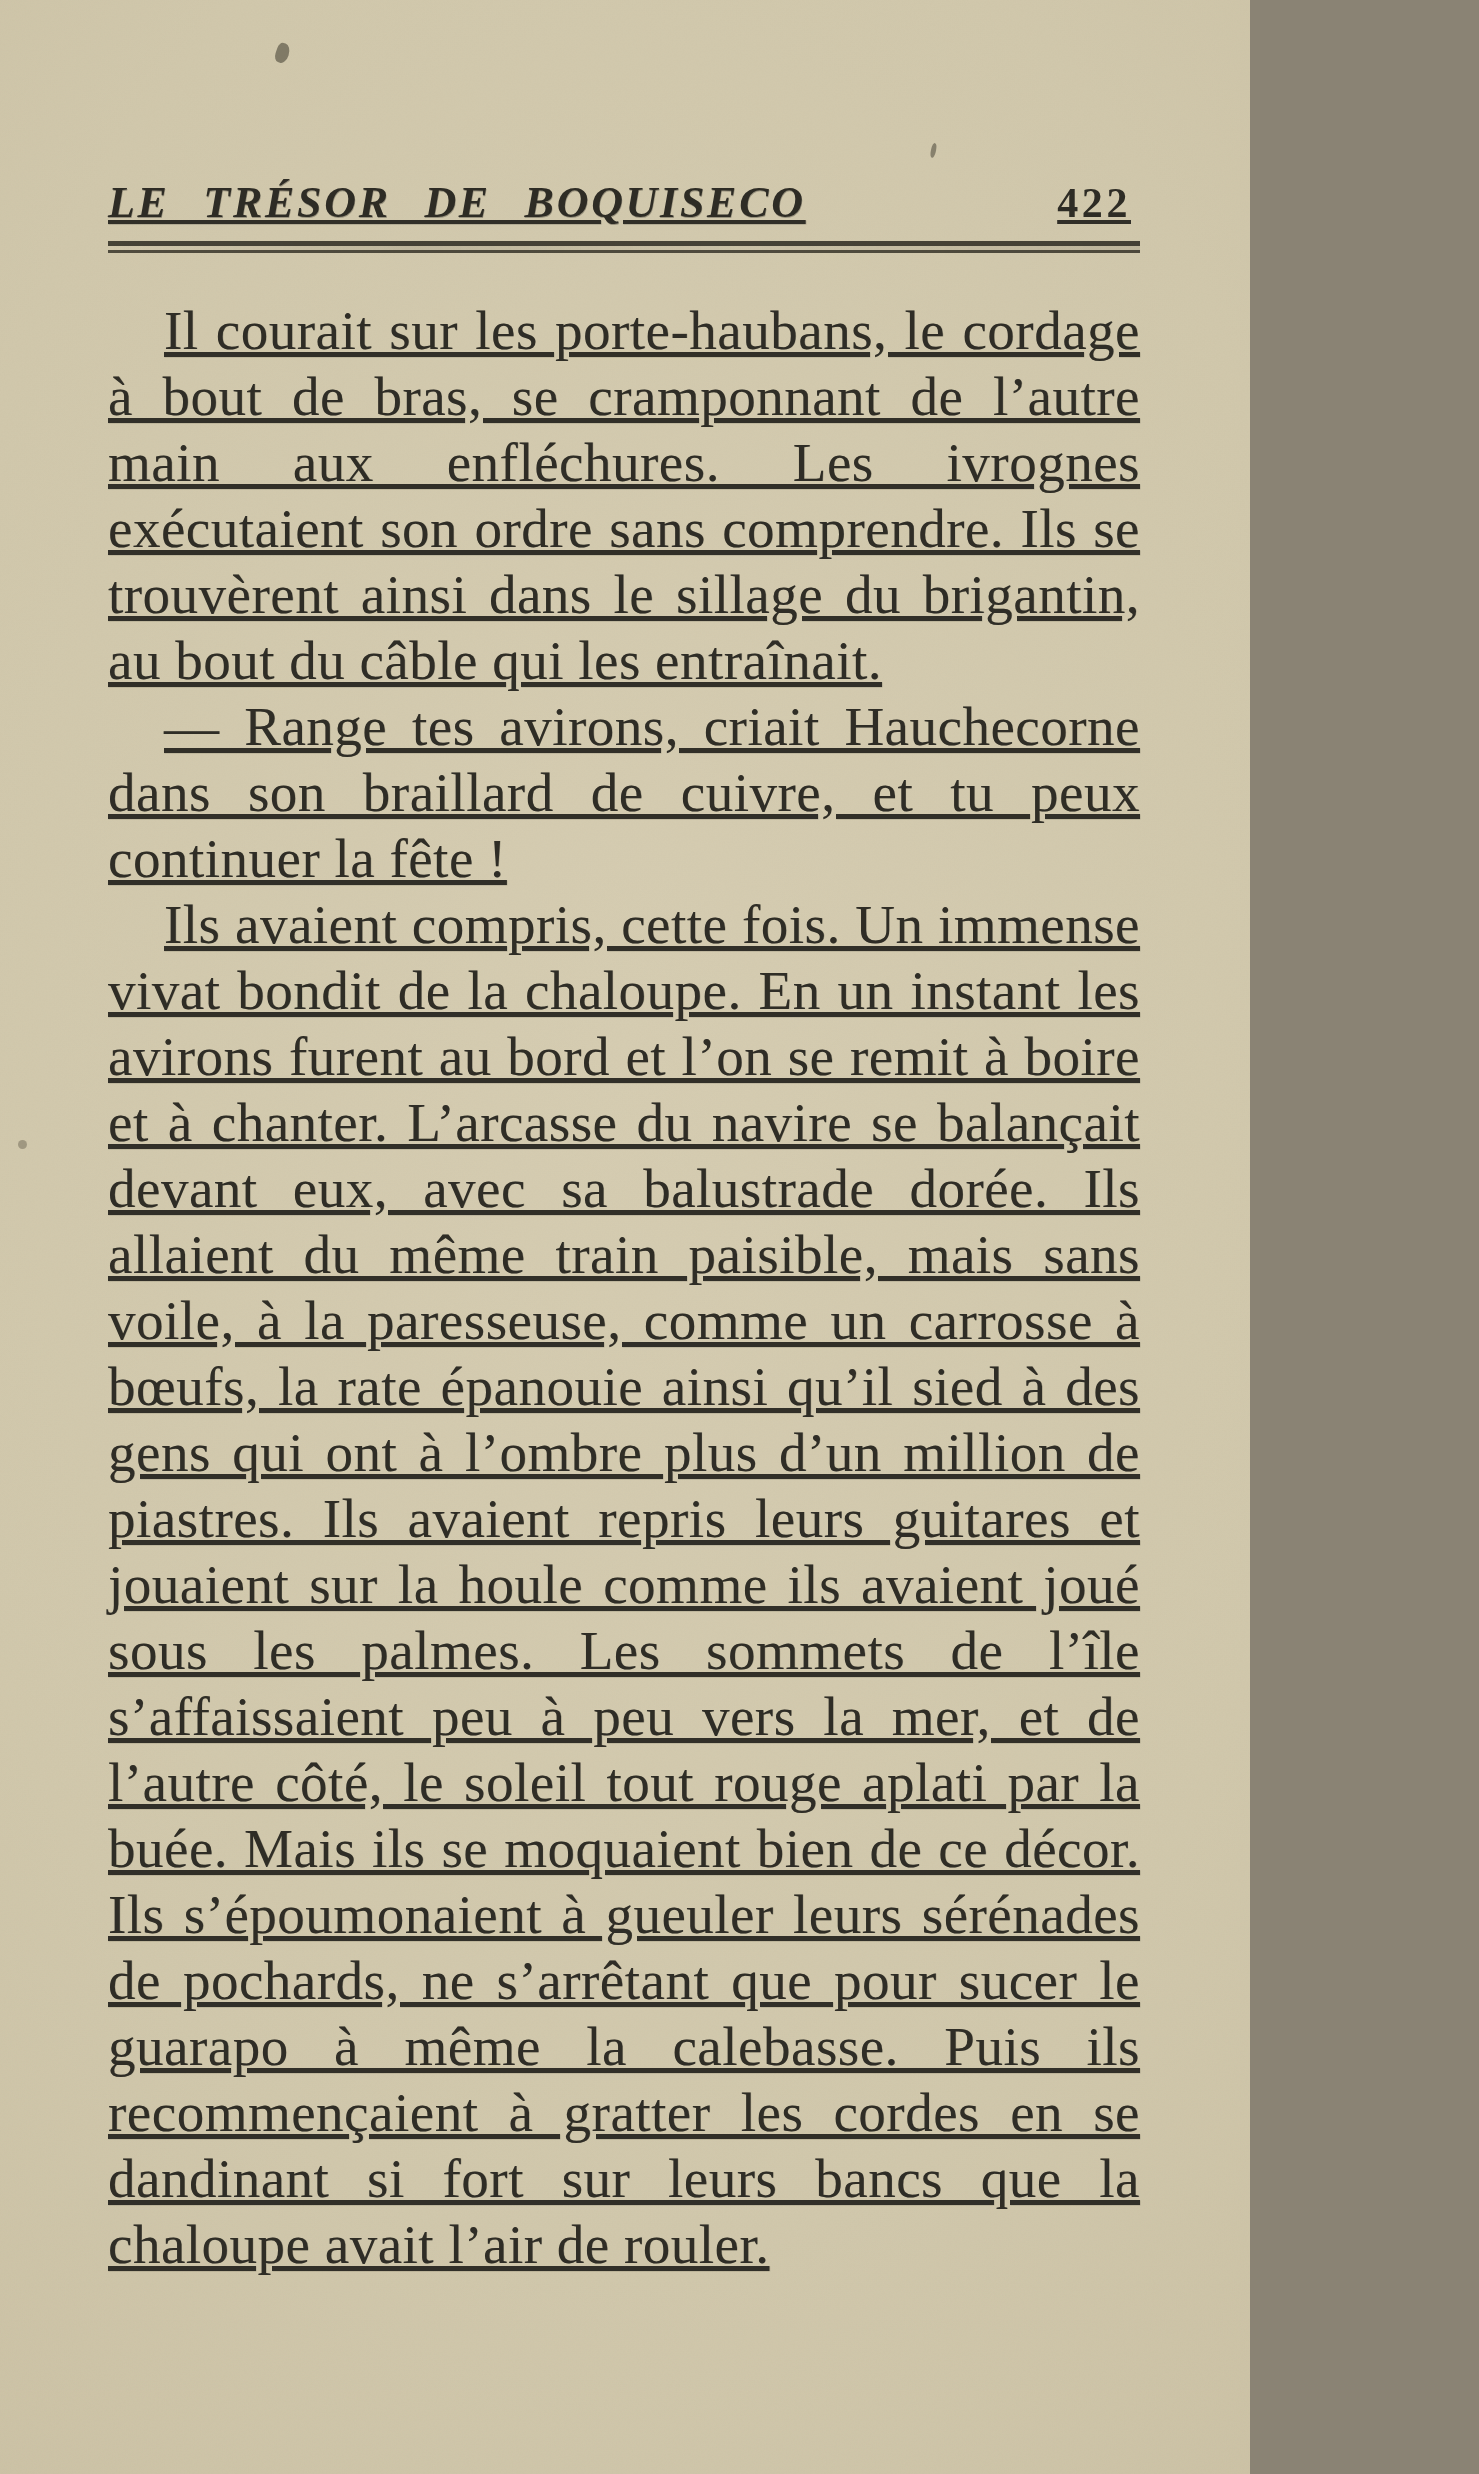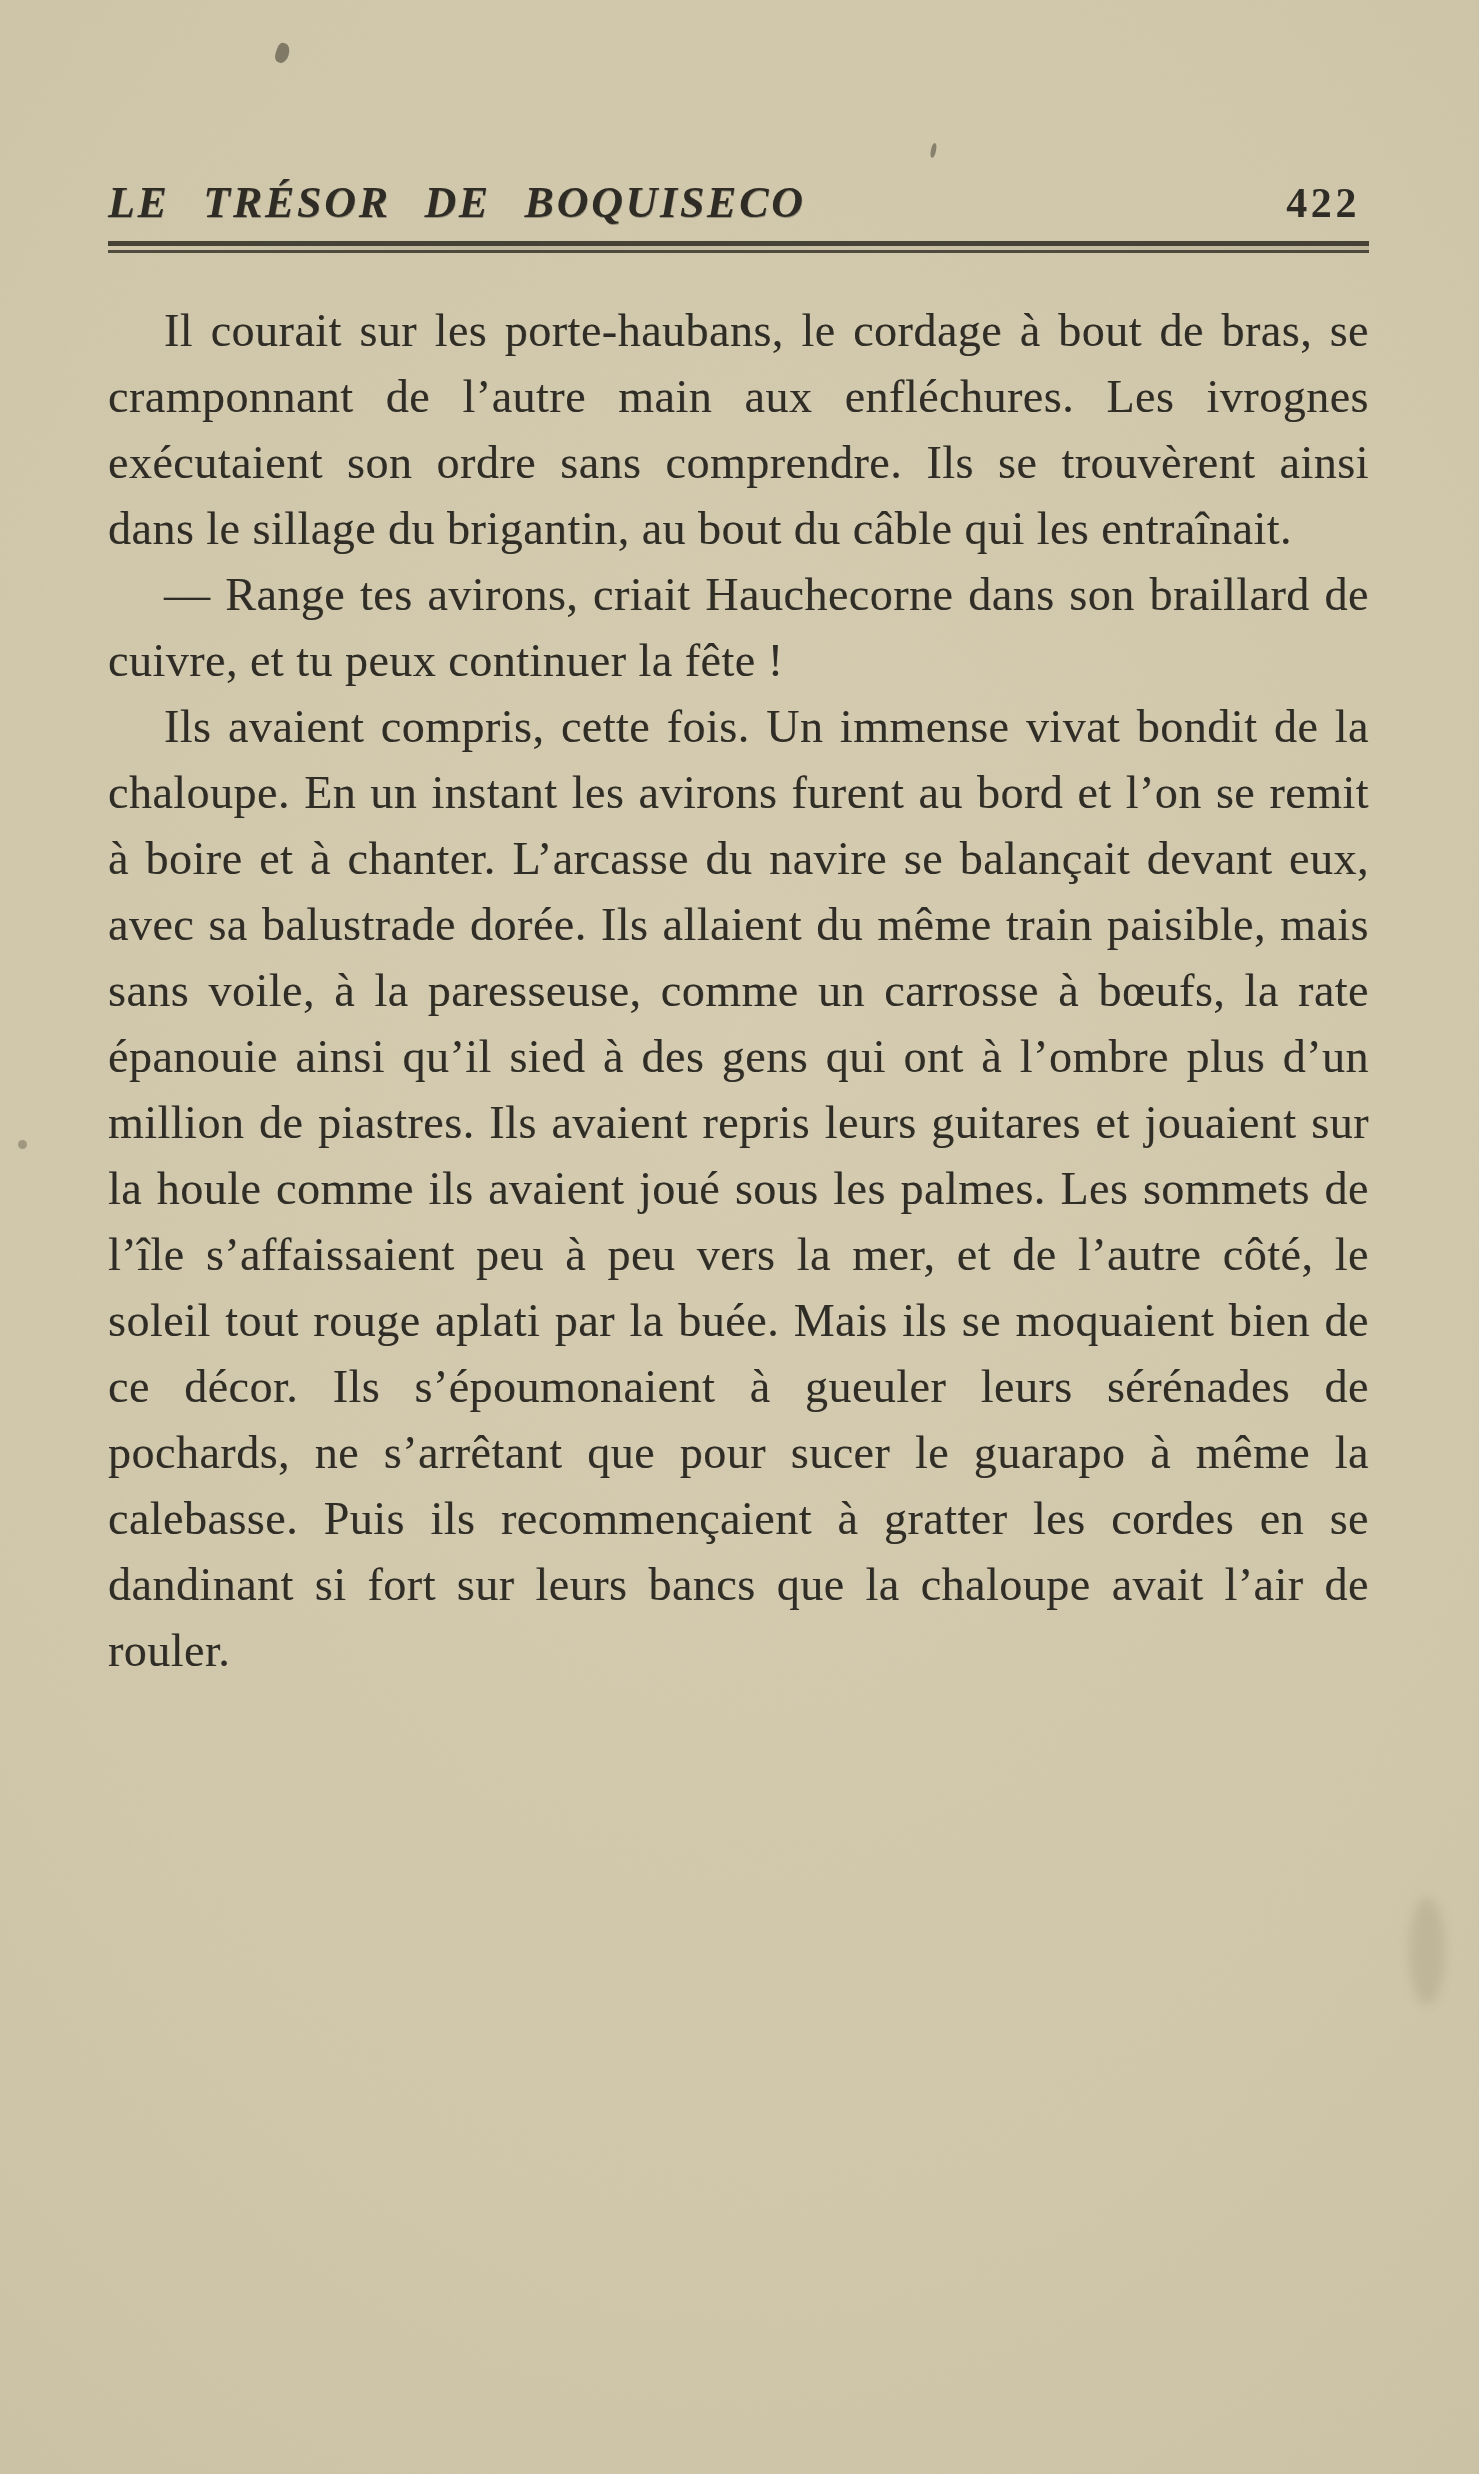--- a/index.html
+++ b/index.html
@@ -3,33 +3,34 @@
 <meta charset="utf-8">
 <style>
   html, body {
     margin: 0;
     padding: 0;
     background: #8a8374;
   }
 
   .page {
     position: relative;
-    width: 1479px;
+    width: 1250px;
     height: 2475px;
     margin: 0;
     overflow: hidden;
     background:
       radial-gradient(ellipse 130% 110% at 50% 42%,
         #d6cdb2 0%,
         #d1c8ac 45%,
         #cbc1a4 72%,
         #bdb293 92%,
         #b2a788 100%);
     font-family: "Liberation Serif", "DejaVu Serif", serif;
     color: #312f28;
+    text-decoration: underline;
   }
 
   .grain {
     position: absolute;
     inset: 0;
     width: 100%;
     height: 100%;
     pointer-events: none;
     opacity: 0.5;
   }
@@ -84,21 +85,21 @@
       rgba(52,49,39,0.05) 60%,
       rgba(52,49,39,0.12) 100%);
   }
 
   .page-body {
     margin-top: 45px;
   }
 
   .para {
     margin: 0;
-    font-size: 46px;
+    font-size: 55px;
     line-height: 66px;
     letter-spacing: 0.5px;
     text-align: justify;
     text-indent: 56px;
     color: #2f2d26;
     text-shadow: 0.4px 0.4px 0.4px rgba(47,45,38,0.30);
   }
 </style>
 </head>
 <body>

